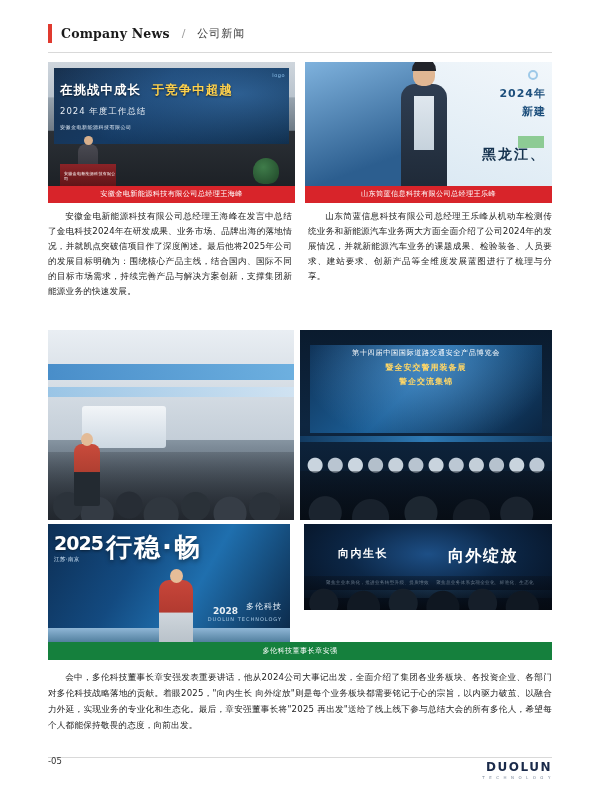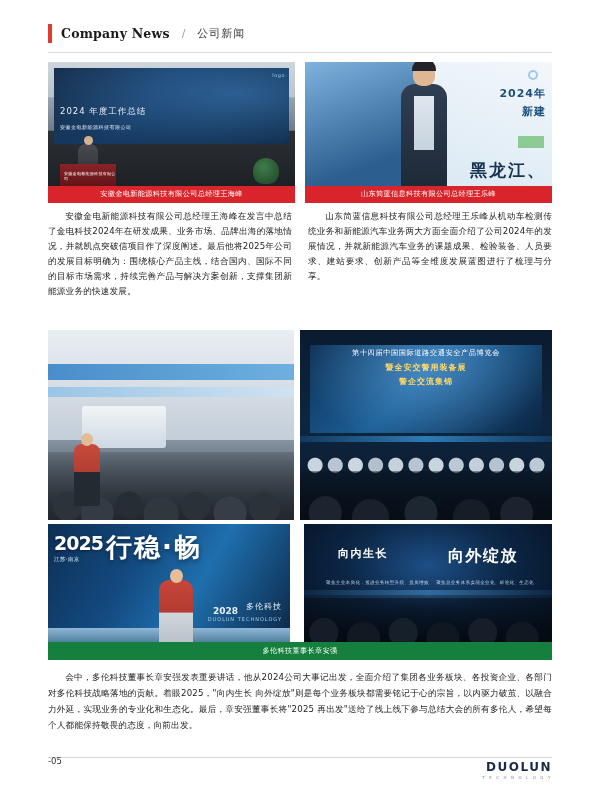--- a/index.html
+++ b/index.html
@@ -188,22 +188,22 @@
     position:absolute; right:6px; top:24px;
     font-size:11px; font-weight:bold; color:#1d4f7c; letter-spacing:1px;
     z-index:5;
   }
   .p2 .t2{
     position:absolute; right:6px; top:42px;
     font-size:11px; font-weight:bold; color:#1d4f7c; letter-spacing:1px;
     z-index:5;
   }
   .p2 .t3{
-    position:absolute; right:6px; bottom:4px;
-    font-size:17px; font-weight:bold; color:#16334f; letter-spacing:2px;
+    position:absolute; right:6px; bottom:22px;
+    font-size:14px; font-weight:bold; color:#16334f; letter-spacing:2px;
     z-index:5;
   }
   .p2 .greenbox{
     position:absolute; right:8px; bottom:38px;
     width:26px; height:12px;
     background:#6fbf73; opacity:.75; z-index:4;
   }
   .p2 .dot{
     position:absolute; right:14px; top:8px;
     width:10px; height:10px; border:2px solid #9ec9e8; border-radius:50%;
@@ -383,21 +383,21 @@
   }
   .lw1 .speaker:before{
     content:""; position:absolute; left:11px; top:-11px;
     width:13px; height:14px; border-radius:50%; background:#e6bd98;
   }
   .lw1 .floor{
     position:absolute; left:0; bottom:0; width:100%; height:14px;
     background:linear-gradient(180deg,#8fb6d6,#52809f);
   }
 
-  .lw2 { width:252px; height:118px; position:relative; overflow:hidden;
+  .lw2 { width:252px; height:86px; position:relative; overflow:hidden;
     background:radial-gradient(ellipse at 50% 35%, #1d4f86 0%, #0c2747 45%, #050e1c 100%);text-align:center;}
   .lw2 .t-left{
     position:absolute; left:34px; top:22px;
     font-size:11px; font-weight:bold; color:#ffffff; letter-spacing:1.5px;
   }
   .lw2 .t-right{
     position:absolute; right:34px; top:22px;
     font-size:16px; font-weight:bold; color:#ffffff; letter-spacing:1.5px;
   }
   .lw2 .sub1{
@@ -497,20 +497,23 @@
     <span class="title-cn">公司新闻</span>
   </div>
   <div class="header-rule"></div>
 
   <div class="row-top">
 
     <div class="photo-card">
       <div class="photo p1">
         <div class="scr"></div>
         <div class="logo-tr">logo</div>
+        <div class="hl">
+          <span>在挑战中成长</span>&nbsp;&nbsp;<em>于竞争中超越</em>
+        </div>
         <div class="sub">2024 年度工作总结</div>
         <div class="brandbar">安徽金电新能源科技有限公司</div>
         <div class="person"></div>
         <div class="podium">
             <span>安徽金电新能源科技有限公司</span>
           </div>
         <div class="plant"></div>
       </div>
       <div class="caption">安徽金电新能源科技有限公司总经理王海峰</div>
     </div>

